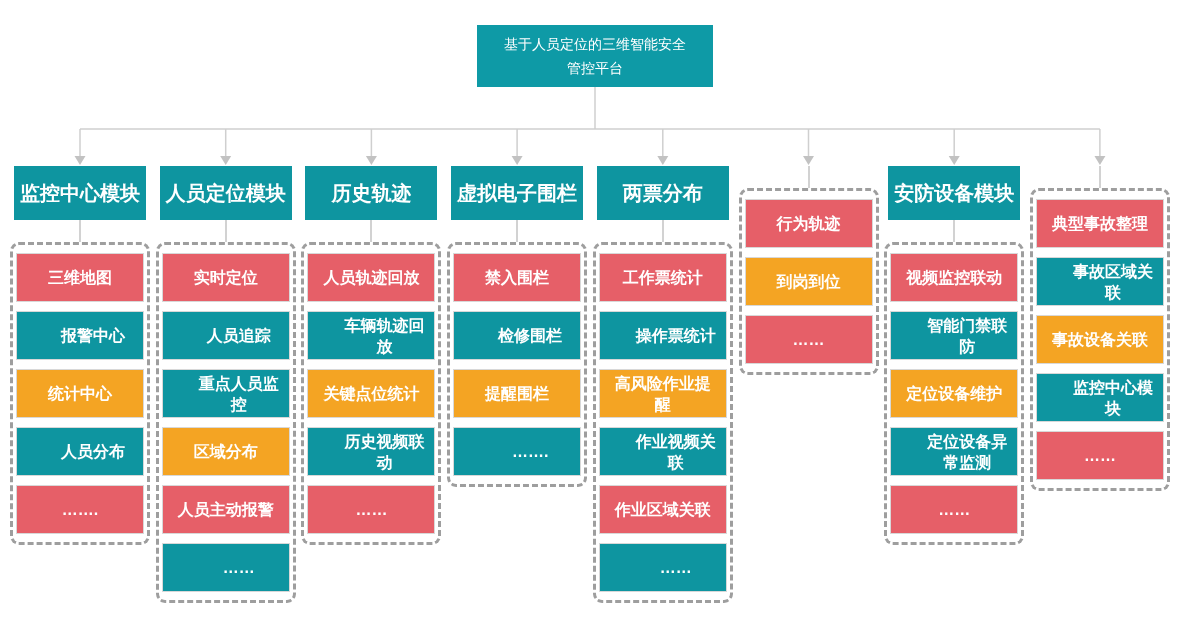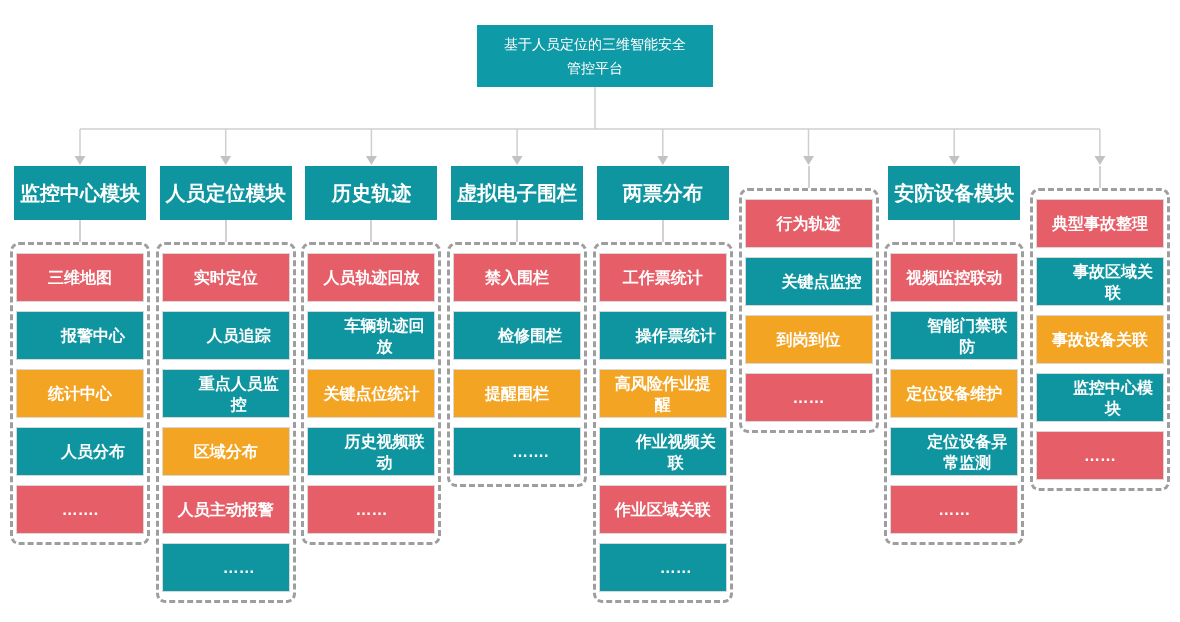--- a/index.html
+++ b/index.html
@@ -111,21 +111,20 @@
           <div class="item orange">高风险作业提醒</div>
           <div class="item teal">作业视频关联</div>
           <div class="item red">作业区域关联</div>
           <div class="item teal">……</div>
         </div>
       </div>
       <div class="column">
         <div class="stub"></div>
         <div class="items">
           <div class="item red">行为轨迹</div>
-          <div class="item teal">关键点监控</div>
           <div class="item orange">到岗到位</div>
           <div class="item red">……</div>
         </div>
       </div>
       <div class="column">
         <div class="header">安防设备模块</div>
         <div class="stub"></div>
         <div class="items">
           <div class="item red">视频监控联动</div>
           <div class="item teal">智能门禁联防</div>

